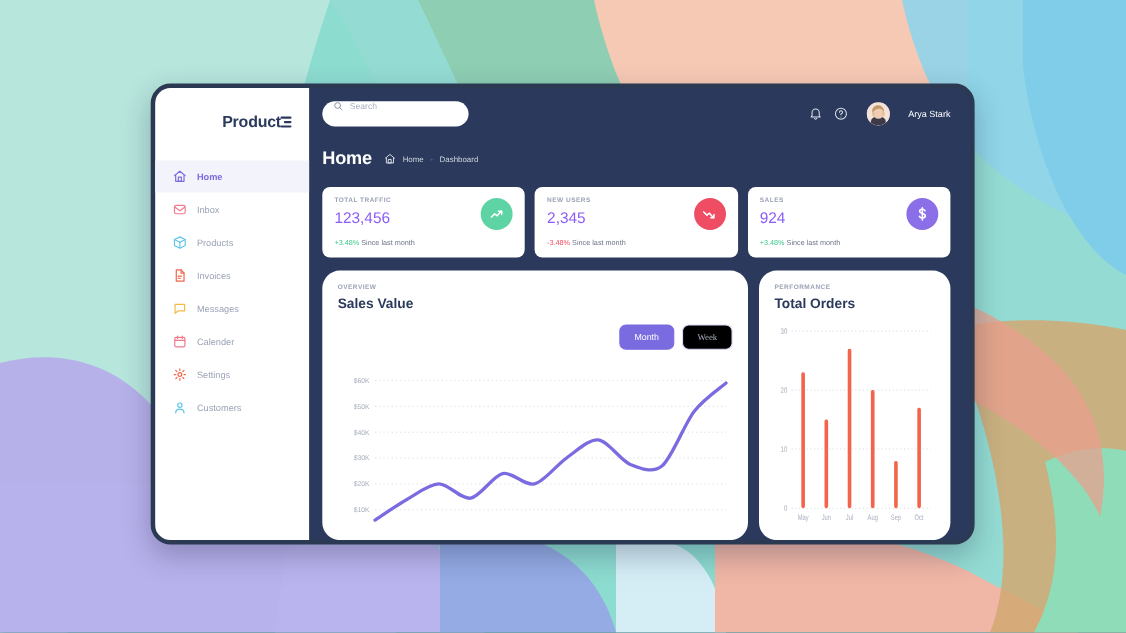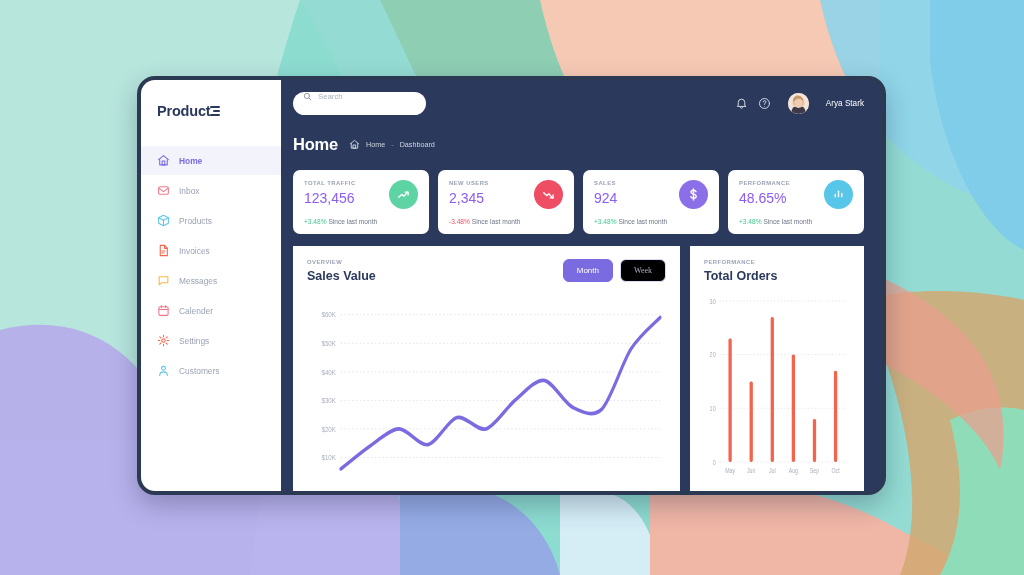--- a/index.html
+++ b/index.html
@@ -25,21 +25,21 @@
   }
 
   
   .sidebar {
     width:140px; background:#ffffff; flex:0 0 140px;
     display:flex; flex-direction:column;
     padding-top:14px;
   }
   .brand {
     display:flex; align-items:center; 
-    padding:0 14px 0 16px; height:34px; margin-bottom:18px;
+    padding:0 14px 0 16px; height:34px; margin-bottom:18px;margin-left:45px;
   }
   .brand-name { font-size:14.5px; font-weight:bold; color:#2b3a5c; letter-spacing:-.2px; }
   .brand-toggle { display:flex; flex-direction:column; gap:2.5px; align-items:flex-end; cursor:pointer; }
   .brand-toggle i { display:block; height:1.6px; background:#2b3a5c; border-radius:2px; }
   .brand-toggle i:nth-child(1){ width:10px; }
   .brand-toggle i:nth-child(2){ width:7px; }
   .brand-toggle i:nth-child(3){ width:10px; }
 
   .nav-item {
     display:flex; align-items:center; gap:9px;
@@ -100,31 +100,32 @@
   .stat-value { font-size:14px; color:#8b5cf6; margin-top:4px; }
   .stat-circle {
     width:29px; height:29px; border-radius:50%;
     display:flex; align-items:center; justify-content:center; flex:0 0 29px;
   }
   .stat-foot { font-size:6.6px; color:#6d7587; margin-top:9px; }
   .stat-foot b { font-weight:normal; }
 
   
   .charts { display:flex; gap:10px; padding:12px 18px 0 12px; flex:1; min-height:0; }
-  .card { background:#fff; border-radius:0; padding:13px 14px 0 14px; display:flex; flex-direction:column; min-width:0; }
+  .card { background:#fff; border-radius:16px; padding:13px 14px 0 14px; display:flex; flex-direction:column; min-width:0; }
   .card-left { flex:1 1 auto; }
   .card-right { flex:0 0 174px;justify-content:flex-end; }
   .card-kicker { font-size:5.9px; letter-spacing:.45px; color:#9aa2b4; font-weight:bold; text-transform:uppercase; }
   .card-title { font-size:12.5px; font-weight:bold; color:#2b3a5c; margin-top:4px; }
   .card-head { display:flex; align-items:flex-start; justify-content:space-between; }
   .toggles { display:flex; gap:7px; }
   .tgl {
     font-size:8px; padding:6px 13px; border-radius:6px; cursor:pointer;
     border:1px solid transparent; background:transparent; color:#9aa2b4;
     font-family:"Liberation Sans", sans-serif;
+    margin-top:36px;
   }
   .tgl.on { background:#7a6ce0; color:#fff; border-color:#7a6ce0; }
   .tgl.off { border-color:#ddd9f6; color:#a9afc0; background:#000000;font-family:Liberation Serif, serif; }
 
   .plot { flex:1; min-height:0; margin-top:10px; }
   .plot svg { width:100%; height:100%; display:block; }
 </style>
 </head>
 <body>
 
@@ -332,39 +333,20 @@
                 <path d="M16 7.4c-.8-1.5-2.3-2.2-4-2.2-2.3 0-3.9 1.2-3.9 3 0 4.3 8.2 2 8.2 6.4 0 2-1.9 3.2-4.3 3.2-2 0-3.6-.8-4.3-2.3"></path>
             </svg>
           </span>
         </div>
         <div class="stat-foot">
           <b style="color:#3ec98c">+3.48%</b>
           <span>Since last month</span>
         </div>
       </div>
 
-      <div class="stat">
-        <div class="stat-top">
-          <div>
-            <div class="stat-label">PERFORMANCE</div>
-            <div class="stat-value">48.65%</div>
-          </div>
-          <span class="stat-circle" style="background:#58c6e8">
-            <svg style="width:13px;height:13px" viewBox="0 0 24 24" stroke="#fff" stroke-width="2.6" stroke-linecap="round">
-              <path d="M6 16V12"></path>
-                <path d="M12 16V6"></path>
-                <path d="M18 16v-6"></path>
-            </svg>
-          </span>
-        </div>
-        <div class="stat-foot">
-          <b style="color:#3ec98c">+3.48%</b>
-          <span>Since last month</span>
-        </div>
-      </div>
 
     </div>
 
     <div class="charts">
 
       <div class="card card-left">
         <div class="card-head">
           <div>
             <div class="card-kicker">OVERVIEW</div>
             <div class="card-title">Sales Value</div>

